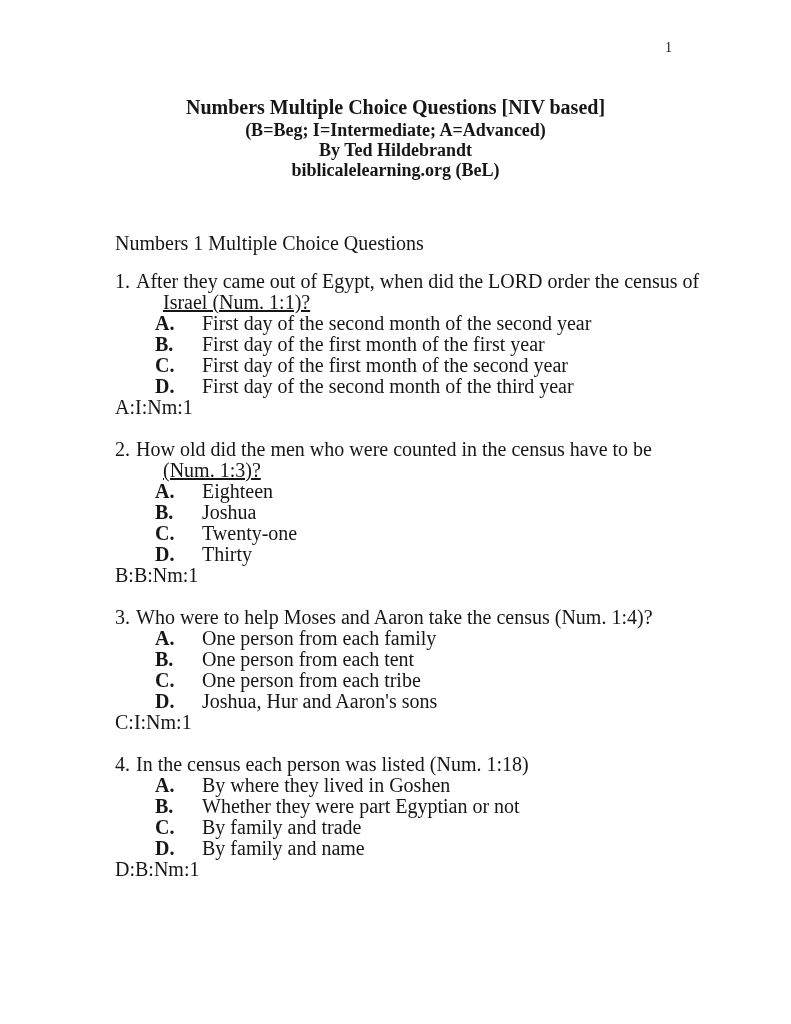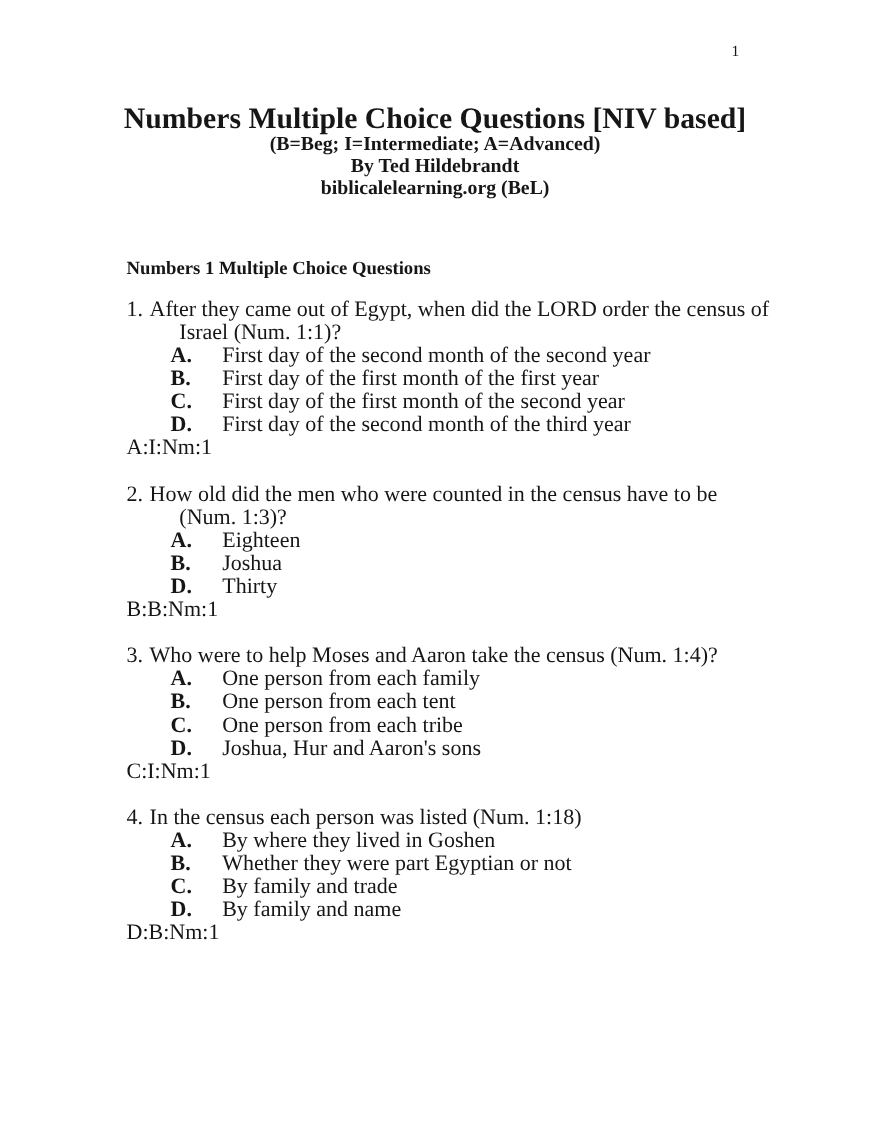--- a/index.html
+++ b/index.html
@@ -21,34 +21,33 @@
     top: 40px;
     left: 665px;
     font-size: 14px;
     line-height: 16px;
   }
   .header {
     padding-top: 94px;
     text-align: center;
   }
   .doc-title {
-    font-size: 27px;
+    font-size: 20px;
     font-weight: bold;
     line-height: 26px;
   }
   .doc-subtitle {
     font-size: 18px;
     font-weight: bold;
     line-height: 20px;
   }
   .section-heading {
     margin: 53px 0 0 115px;
-    font-size: 17px;
+    font-size: 20px;
     line-height: 21px;
-    font-weight: bold;
   }
   .questions {
     margin-left: 115px;
     font-size: 20px;
   }
   .question {
     margin-top: 21px;
   }
   .question:first-child {
     margin-top: 17px;
@@ -56,20 +55,21 @@
   .q-line, .q-cont, .opt, .answer-key {
     line-height: 21px;
     white-space: nowrap;
   }
   .q-num {
     display: inline-block;
     width: 21px;
   }
   .q-cont {
     margin-left: 48px;
+    text-decoration: underline;
   }
   .q-cont:empty {
     display: none;
   }
   .opt {
     margin-left: 40px;
   }
   .opt-letter {
     display: inline-block;
     width: 47px;
@@ -102,20 +102,21 @@
       <div class="opt"><span class="opt-letter">C.</span><span class="opt-text">First day of the first month of the second year</span></div>
       <div class="opt"><span class="opt-letter">D.</span><span class="opt-text">First day of the second month of the third year</span></div>
       <div class="answer-key">A:I:Nm:1</div>
     </div>
 
     <div class="question">
       <div class="q-line"><span class="q-num">2.</span><span>How old did the men who were counted in the census have to be</span></div>
       <div class="q-cont">(Num. 1:3)?</div>
       <div class="opt"><span class="opt-letter">A.</span><span class="opt-text">Eighteen</span></div>
       <div class="opt"><span class="opt-letter">B.</span><span class="opt-text">Joshua</span></div>
+      <div class="opt"><span class="opt-letter">C.</span><span class="opt-text">Twenty-one</span></div>
       <div class="opt"><span class="opt-letter">D.</span><span class="opt-text">Thirty</span></div>
       <div class="answer-key">B:B:Nm:1</div>
     </div>
 
     <div class="question">
       <div class="q-line"><span class="q-num">3.</span><span>Who were to help Moses and Aaron take the census (Num. 1:4)?</span></div>
 
       <div class="opt"><span class="opt-letter">A.</span><span class="opt-text">One person from each family</span></div>
       <div class="opt"><span class="opt-letter">B.</span><span class="opt-text">One person from each tent</span></div>
       <div class="opt"><span class="opt-letter">C.</span><span class="opt-text">One person from each tribe</span></div>

